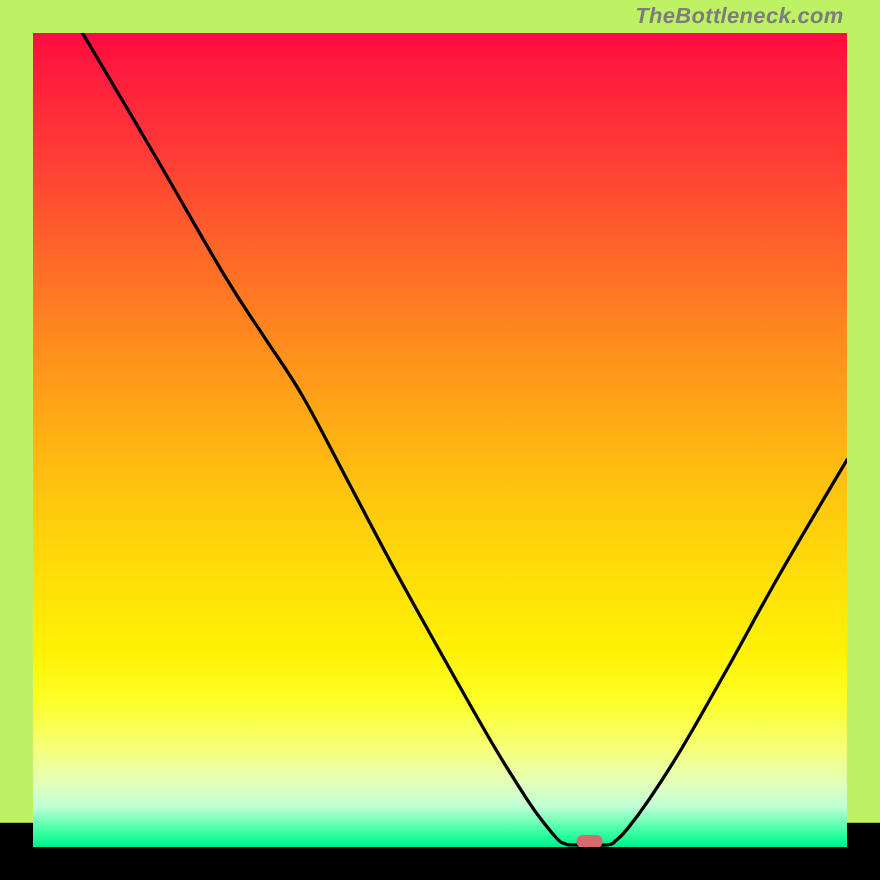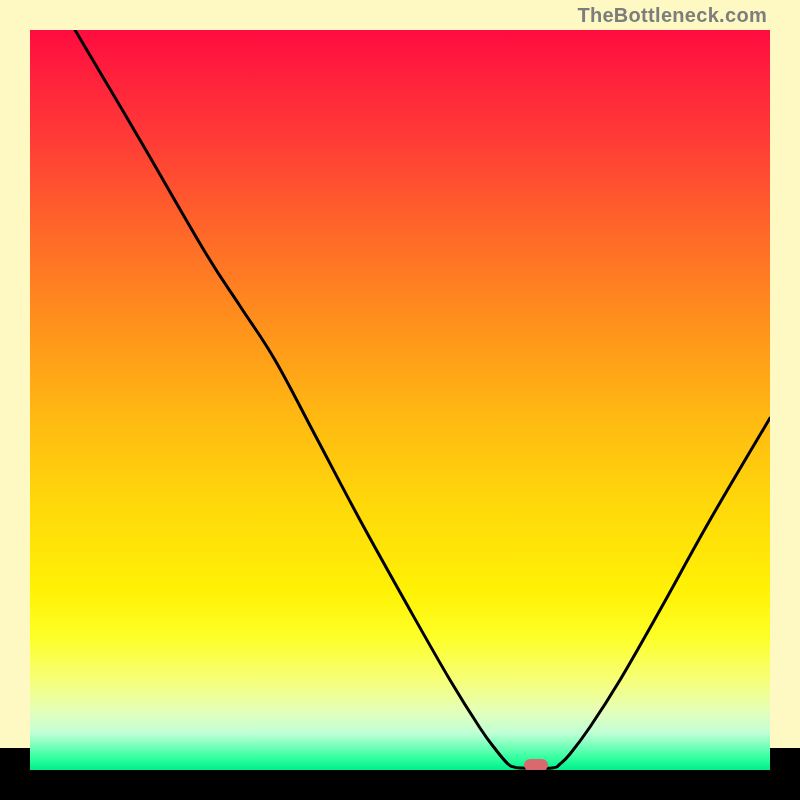--- a/index.html
+++ b/index.html
@@ -9,21 +9,22 @@
     height: 800px;
     background: #000;
     overflow: hidden;
   }
   .frame {
     position: absolute;
     left: 0;
     top: 0;
     width: 800px;
     height: 748px;
-    background: #fef9c3;
+    background: #bef264;
+    font-style: italic;
   }
   .plot-area {
     position: absolute;
     left: 30px;
     top: 30px;
     width: 740px;
     height: 740px;
     overflow: hidden;
   }
   .gradient-bg {

